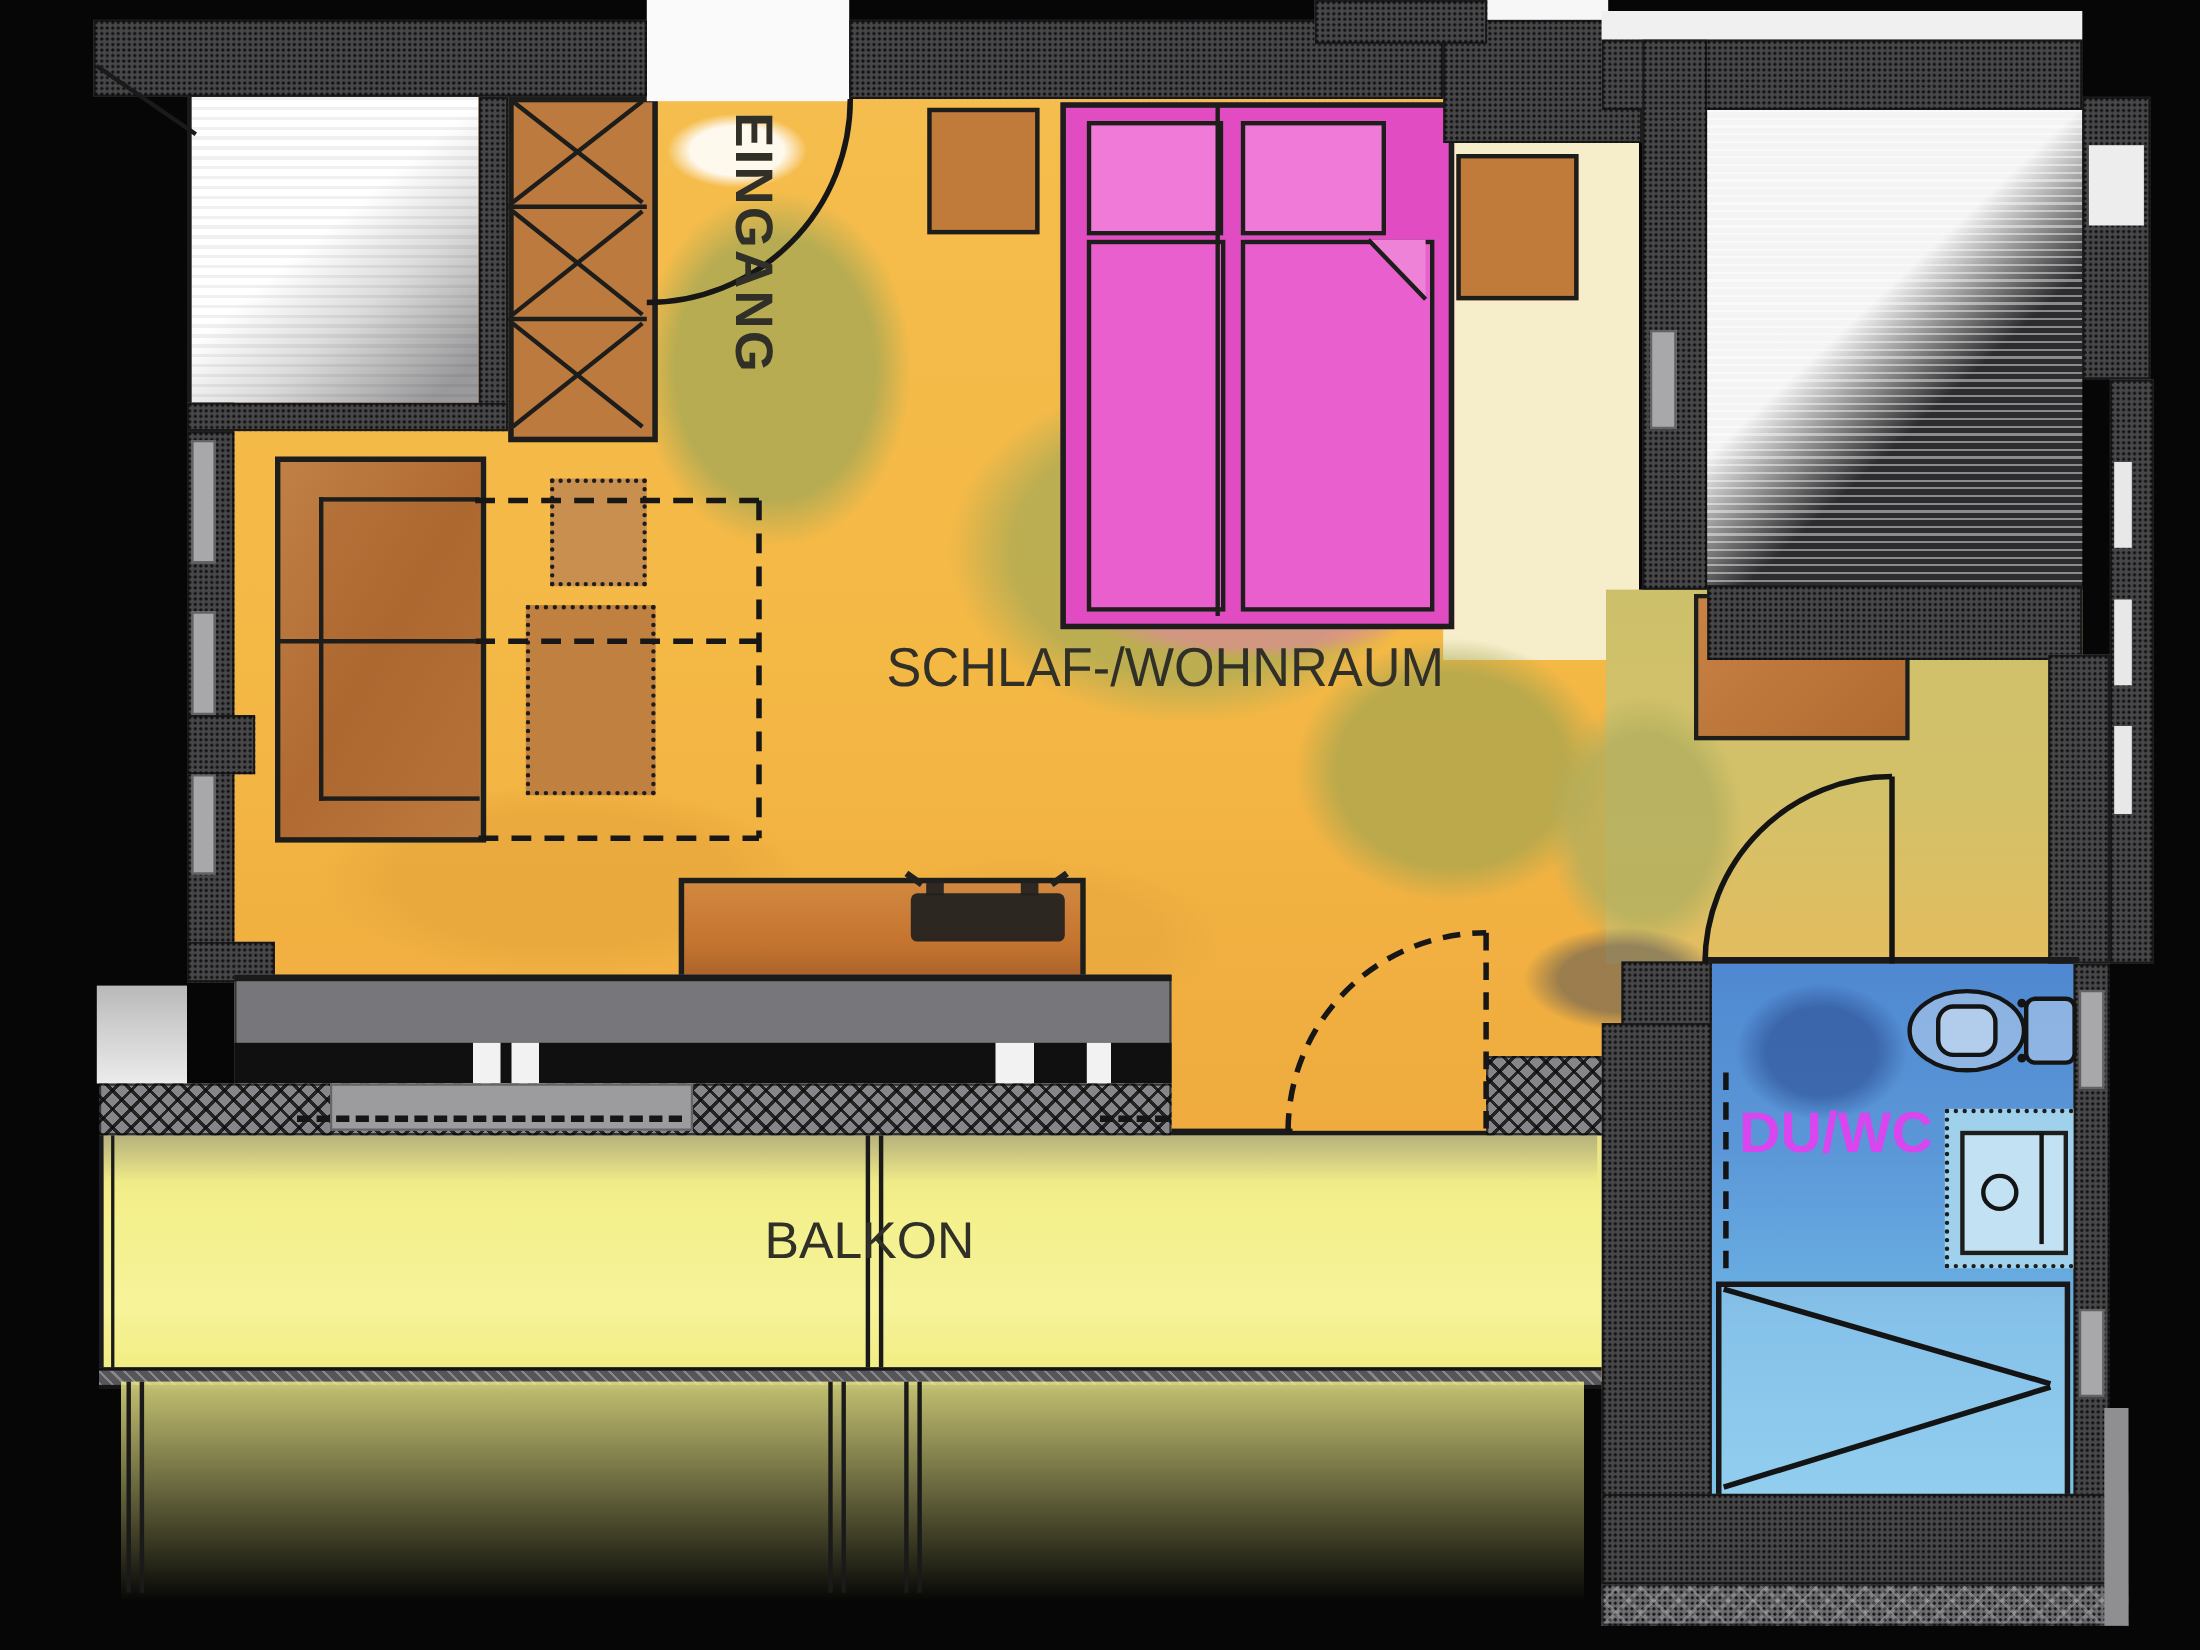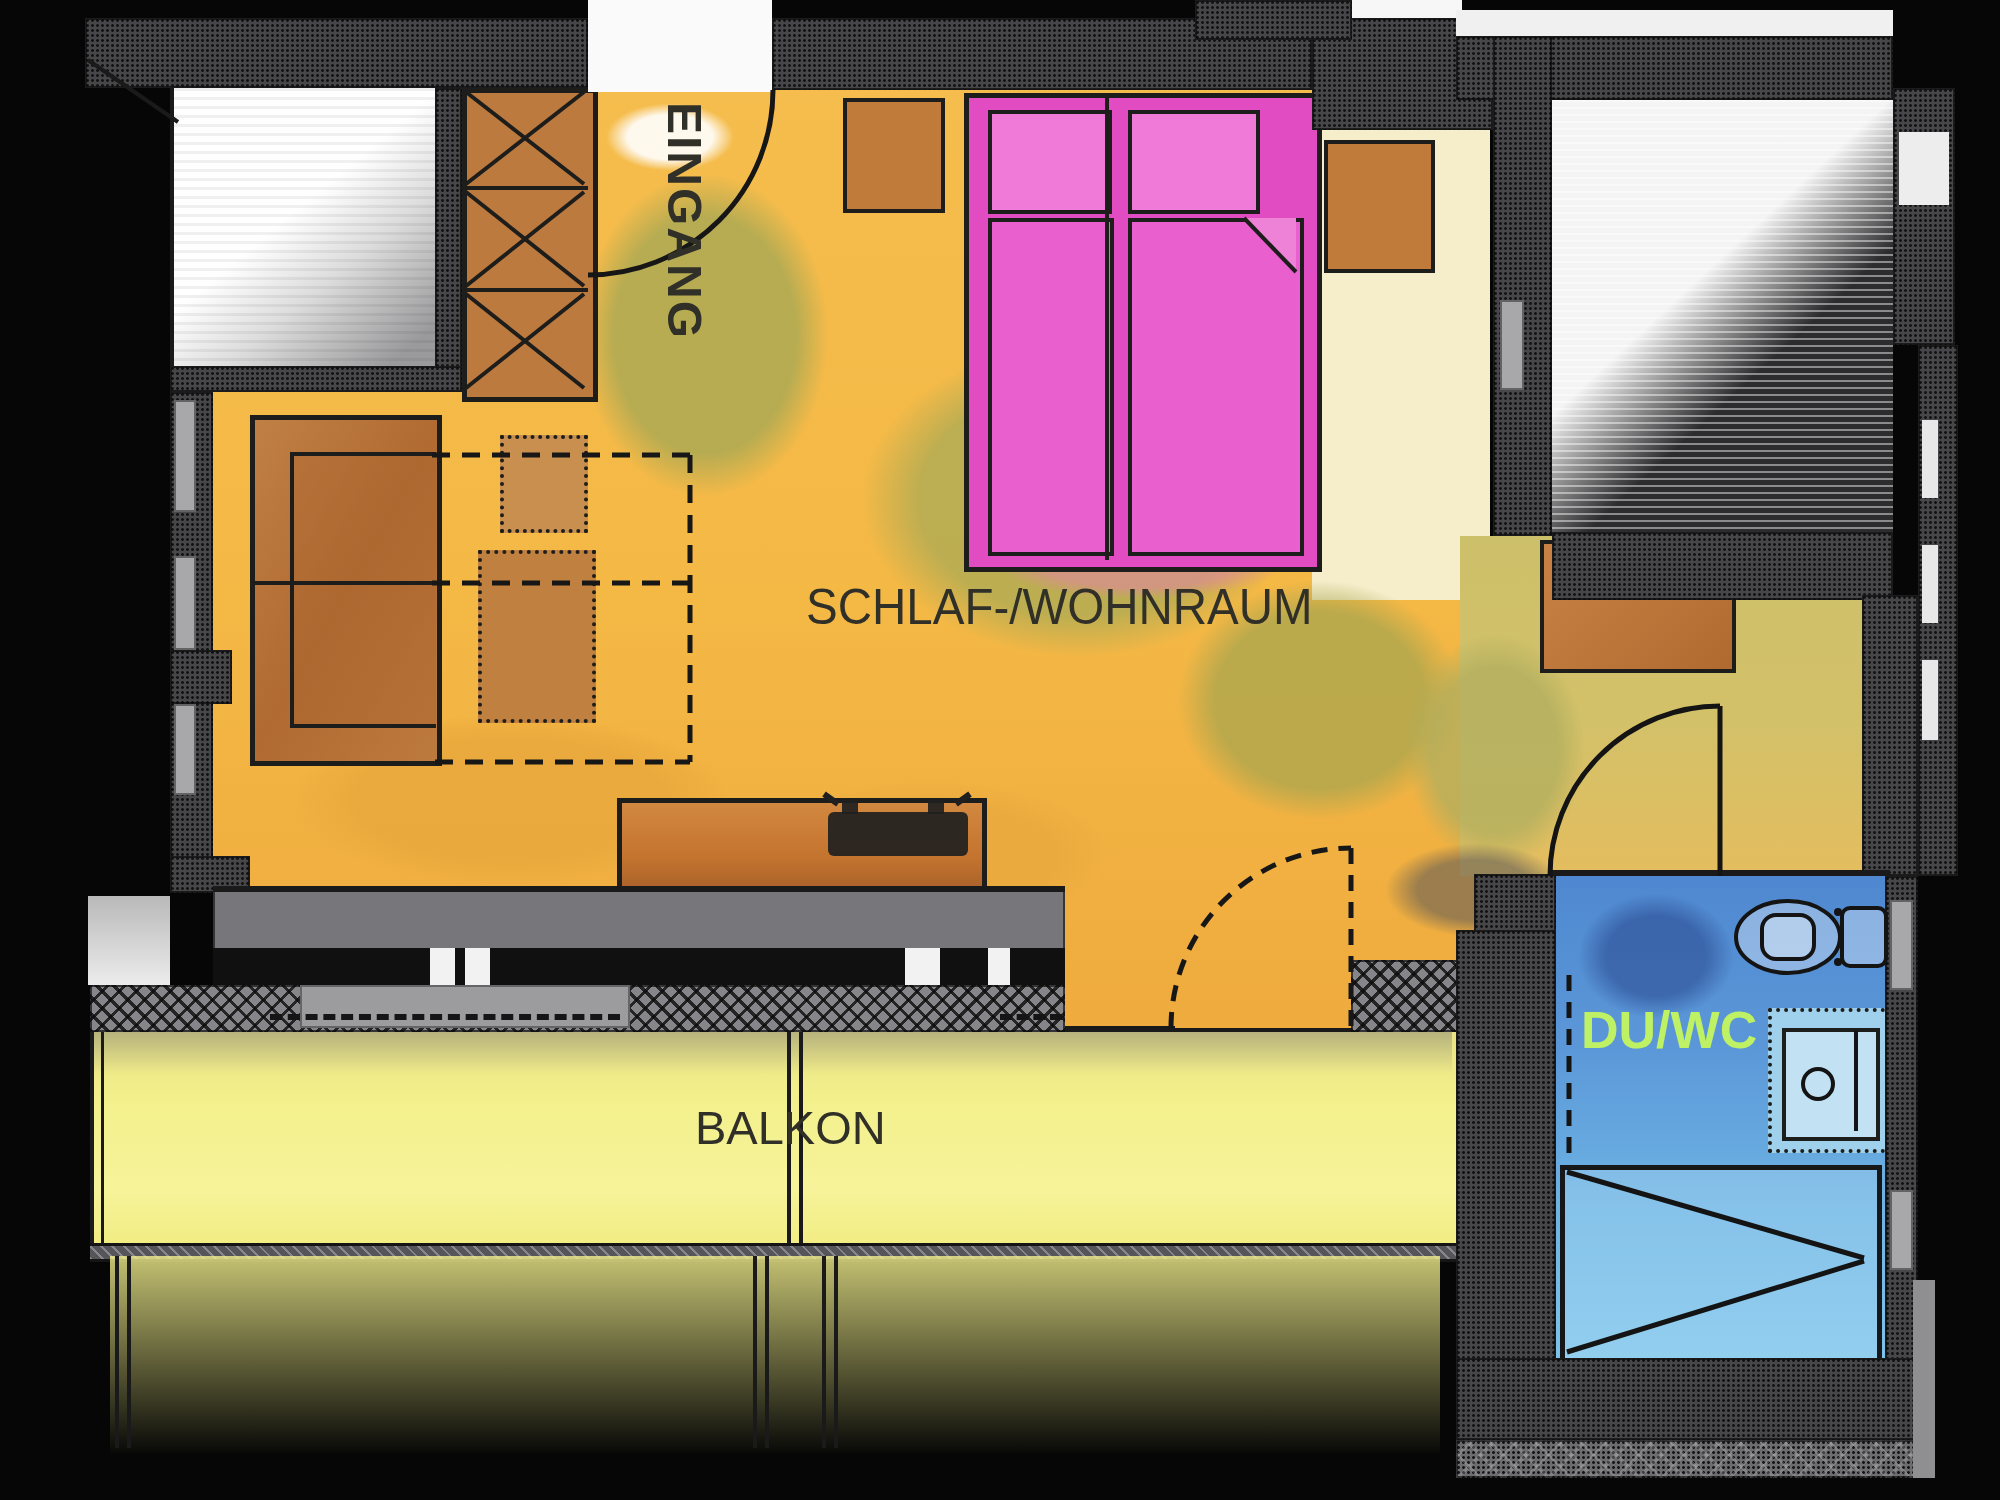--- a/index.html
+++ b/index.html
@@ -224,15 +224,15 @@
 
     <g stroke="#141414" stroke-width="4" fill="none">
       <line x1="1856" y1="1030" x2="1856" y2="1131"></line>
       <circle cx="1818" cy="1084" r="15"></circle>
     </g>
   </svg>
 
   <div class="lbl" style="left:712px;top:102px;font-size:48px;font-weight:600;letter-spacing:2px;transform:rotate(90deg);transform-origin:0 0;">EINGANG</div>
   <div class="lbl" style="left:806px;top:578px;font-size:50px;font-weight:500;transform:scaleX(.95);transform-origin:0 0;">SCHLAF-/WOHNRAUM</div>
   <div class="lbl" style="left:695px;top:1100px;font-size:47px;font-weight:500;">BALKON</div>
-  <div class="lbl" style="left:1581px;top:1000px;font-size:52px;font-weight:700;color:#bef264;">DU/WC</div>
+  <div class="lbl" style="left:1581px;top:1000px;font-size:52px;font-weight:700;color:#d946ef;">DU/WC</div>
 
 </div>
 
 </body></html>

